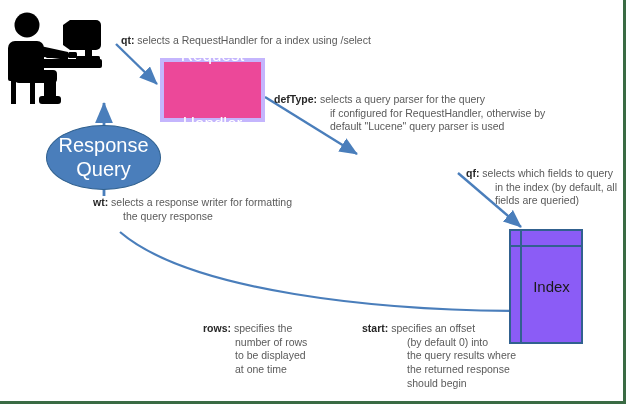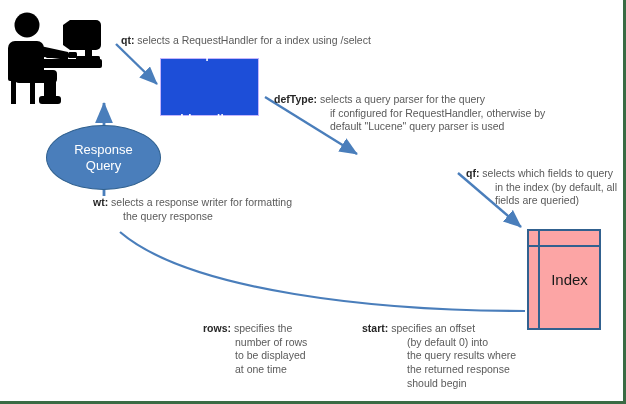--- a/index.html
+++ b/index.html
@@ -35,22 +35,22 @@
     align-items: center;
     justify-content: center;
     color: #ffffff;
     text-align: center;
     line-height: 1.18;
     z-index: 3;
   }
   .node-line { display: block; }
 
   .box-rect {
-    background: #1d4ed8;
-    border: 1px solid #c4b5fd;
+    background: #ec4899;
+    border: 4px solid #c4b5fd;
     gap: 48px;
   }
   .box-round {
     background: #4a7ebb;
     border: 1px solid #31618f;
     border-radius: 9px;
     box-shadow: 3px 3px 3px rgba(90,100,120,0.40);
   }
   .box-ellipse {
     background: #4a7ebb;
@@ -64,29 +64,29 @@
     font-size: 17px;
   }
   #node-query-parser {
     left: 361px; top: 142px;
     width: 90px; height: 56px;
     font-size: 17px;
   }
   #node-response-writer {
     left: 46px; top: 125px;
     width: 113px; height: 63px;
-    font-size: 13px;
+    font-size: 20px;
   }
 
   
   #node-index {
     position: absolute;
-    left: 527px; top: 229px;
-    width: 74px; height: 101px;
-    background: #fca5a5;
+    left: 509px; top: 229px;
+    width: 74px; height: 115px;
+    background: #8b5cf6;
     border: 2px solid #31618f;
     box-sizing: border-box;
     z-index: 3;
   }
   #node-index .idx-vline {
     position: absolute;
     left: 9px; top: 0; bottom: 0;
     width: 2px;
     background: #31618f;
   }

